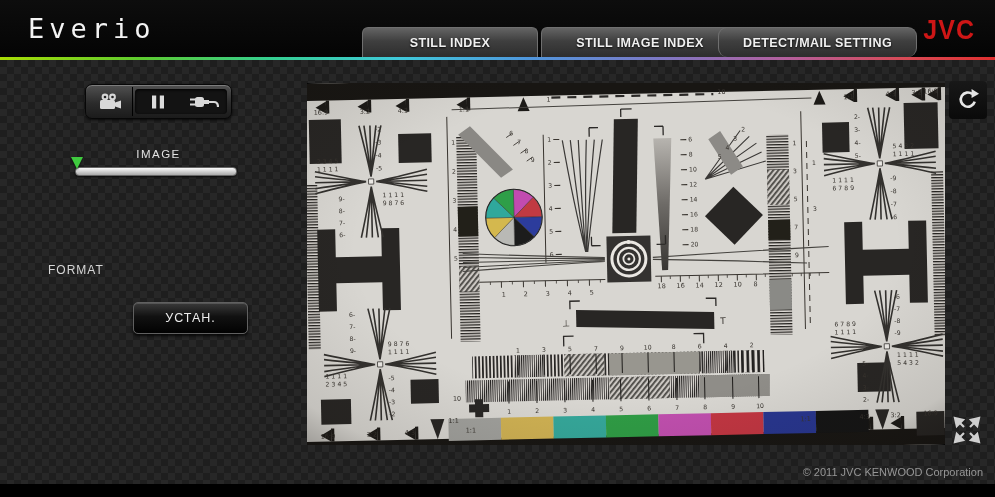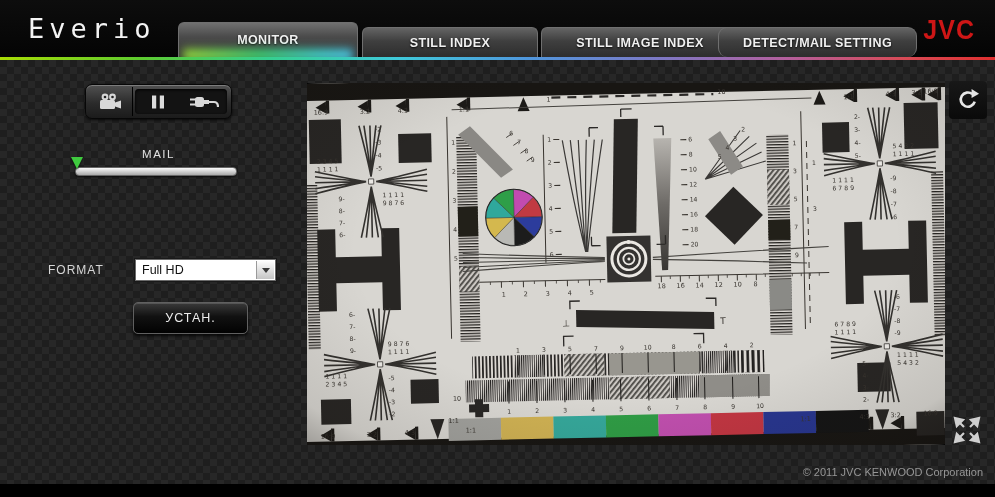--- a/index.html
+++ b/index.html
@@ -46,23 +46,20 @@
 #fullscreen-btn { position:absolute; left:951px; top:354px; width:32px; height:32px; cursor:pointer; }
 
 #copyright { position:absolute; right:12px; top:466px; color:#969696; font-size:11px; z-index:7; }
 #bottombar { position:absolute; left:0; bottom:0; width:995px; height:13px; background:#000; z-index:7; }
 </style>
 </head>
 <body>
 
 <div id="header">
   <div id="logo">Everio</div>
-  <div class="tab active" id="tab-0">
-      <span>MONITOR</span>
-    </div>
   <div class="tab" id="tab-1">
       <span>STILL INDEX</span>
     </div>
   <div class="tab" id="tab-2">
       <span>STILL IMAGE INDEX</span>
     </div>
   <div class="tab" id="tab-3">
       <span>DETECT/MAIL SETTING</span>
     </div>
   <div id="jvc">JVC</div>
@@ -93,31 +90,25 @@
         <svg width="30" height="16" viewBox="0 0 30 16">
           <path d="M1 5.5 h6 M1 10.5 h6" stroke="#d8d8d8" stroke-width="2"></path>
           <rect x="6" y="3" width="9" height="10" rx="2.5" fill="#d8d8d8"></rect>
           <rect x="15" y="6" width="5" height="4" fill="#d8d8d8"></rect>
           <path d="M20 8 h5 q4 0 4 5" stroke="#d8d8d8" stroke-width="2.2" fill="none"></path>
         </svg>
       </div>
     </div>
   </div>
 
-  <div id="zoom-label">MAIL</div>
+  <div id="zoom-label">IMAGE</div>
   <div id="zoom-track"></div>
   <div id="zoom-thumb"></div>
 
   <div id="format-label">FORMAT</div>
-  <div id="format-select">
-    <span id="format-value">Full HD</span>
-    <span id="format-arrow-btn">
-        <span id="format-arrow"></span>
-      </span>
-  </div>
   <div id="set-btn">УСТАН.</div>
 
   <div id="video">
     <svg viewBox="0 0 638 362" width="638" height="362">
       <defs>
         <pattern id="ph" width="6" height="2.8" patternUnits="userSpaceOnUse">
             <rect width="6" height="2.8" fill="#ddd9d4"></rect>
             <rect width="6" height="1.3" fill="#252320"></rect>
           </pattern>
         <pattern id="pv1" width="2.1" height="8" patternUnits="userSpaceOnUse">

